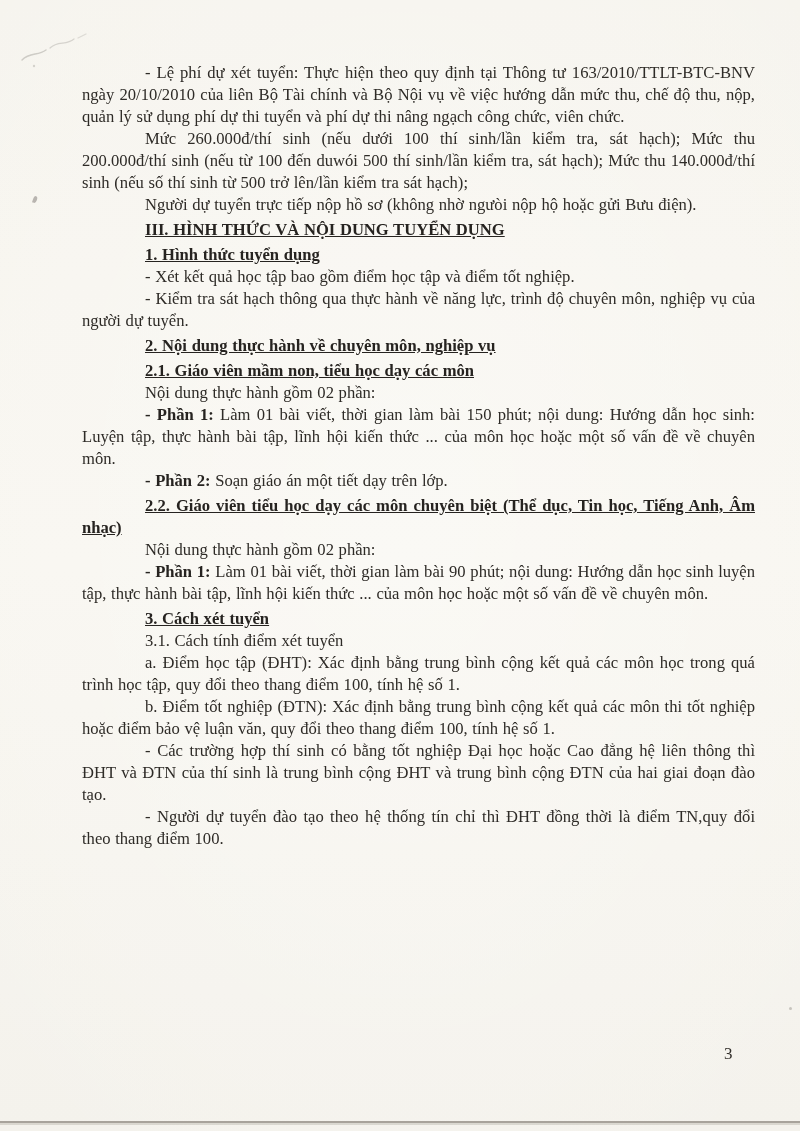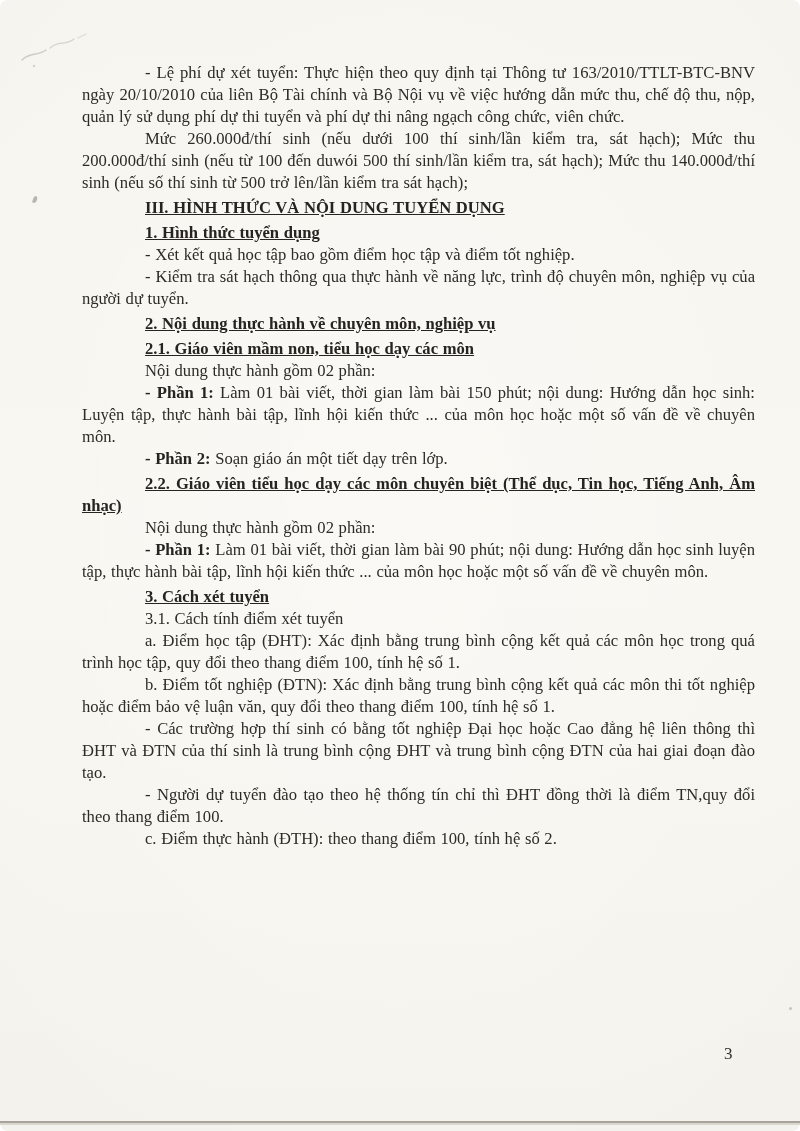--- a/index.html
+++ b/index.html
@@ -14,21 +14,20 @@
     font-family: "Liberation Serif", "DejaVu Serif", serif;
   }
   .page {
     position: absolute;
     inset: 0;
     background: #f7f5ef;
     
     background-image:
       radial-gradient(ellipse 120% 120% at 50% 45%, rgba(255,255,255,0.35) 0%, rgba(255,255,255,0) 60%),
       linear-gradient(180deg, #f6f4ee 0%, #f8f6f0 50%, #f4f2ec 100%);
-    border-radius: 8px;
   }
   .doc-body {
     position: absolute;
     left: 82px;
     top: 62px;
     width: 673px;
     color: #2e2b27;
     font-size: 16.6px;
     line-height: 22px;
     text-align: justify;
@@ -104,38 +103,38 @@
     <path d="M62 12 L 70 8" stroke="#999690" stroke-width="1.2" fill="none" stroke-linecap="round" opacity="0.5"></path>
     <circle cx="18" cy="40" r="1.2" fill="#8d8a84" opacity="0.6"></circle>
   </svg>
 
   <div class="margin-speck"></div>
   <div class="speck2"></div>
 
   <div class="doc-body" id="doc-body">
       <p class="blk body">- Lệ phí dự xét tuyển: Thực hiện theo quy định tại Thông tư 163/2010/TTLT-BTC-BNV ngày 20/10/2010 của liên Bộ Tài chính và Bộ Nội vụ về việc hướng dẫn mức thu, chế độ thu, nộp, quản lý sử dụng phí dự thi tuyển và phí dự thi nâng ngạch công chức, viên chức.</p>
       <p class="blk body">Mức 260.000đ/thí sinh (nếu dưới 100 thí sinh/lần kiểm tra, sát hạch); Mức thu 200.000đ/thí sinh (nếu từ 100 đến duwói 500 thí sinh/lần kiểm tra, sát hạch); Mức thu 140.000đ/thí sinh (nếu số thí sinh từ 500 trở lên/lần kiểm tra sát hạch);</p>
+      <p class="blk body">Người dự tuyển trực tiếp nộp hồ sơ (không nhờ ngưòi nộp hộ hoặc gửi Bưu điện).</p>
       <p class="blk heading">III. HÌNH THỨC VÀ NỘI DUNG TUYỂN DỤNG</p>
       <p class="blk heading">1. Hình thức tuyển dụng</p>
       <p class="blk body">- Xét kết quả học tập bao gồm điểm học tập và điểm tốt nghiệp.</p>
       <p class="blk body">- Kiểm tra sát hạch thông qua thực hành về năng lực, trình độ chuyên môn, nghiệp vụ của người dự tuyển.</p>
       <p class="blk heading">2. Nội dung thực hành về chuyên môn, nghiệp vụ</p>
       <p class="blk heading">2.1. Giáo viên mầm non, tiểu học dạy các môn</p>
       <p class="blk body">Nội dung thực hành gồm 02 phần:</p>
       <p class="blk body"><b>- Phần 1:</b> Làm 01 bài viết, thời gian làm bài 150 phút; nội dung: Hướng dẫn học sinh: Luyện tập, thực hành bài tập, lĩnh hội kiến thức ... của môn học hoặc một số vấn đề về chuyên môn.</p>
       <p class="blk body"><b>- Phần 2:</b> Soạn giáo án một tiết dạy trên lớp.</p>
       <p class="blk heading">2.2. Giáo viên tiểu học dạy các môn chuyên biệt (Thể dục, Tin học, Tiếng Anh, Âm nhạc)</p>
       <p class="blk body">Nội dung thực hành gồm 02 phần:</p>
       <p class="blk body"><b>- Phần 1:</b> Làm 01 bài viết, thời gian làm bài 90 phút; nội dung: Hướng dẫn học sinh luyện tập, thực hành bài tập, lĩnh hội kiến thức ... của môn học hoặc một số vấn đề về chuyên môn.</p>
       <p class="blk heading">3. Cách xét tuyển</p>
       <p class="blk body">3.1. Cách tính điểm xét tuyển</p>
       <p class="blk body">a. Điểm học tập (ĐHT): Xác định bằng trung bình cộng kết quả các môn học trong quá trình học tập, quy đổi theo thang điểm 100, tính hệ số 1.</p>
       <p class="blk body">b. Điểm tốt nghiệp (ĐTN): Xác định bằng trung bình cộng kết quả các môn thi tốt nghiệp hoặc điểm bảo vệ luận văn, quy đổi theo thang điểm 100, tính hệ số 1.</p>
       <p class="blk body">- Các trường hợp thí sinh có bằng tốt nghiệp Đại học hoặc Cao đẳng hệ liên thông thì ĐHT và ĐTN của thí sinh là trung bình cộng ĐHT và trung bình cộng ĐTN của hai giai đoạn đào tạo.</p>
       <p class="blk body">- Người dự tuyển đào tạo theo hệ thống tín chỉ thì ĐHT đồng thời là điểm TN,quy đổi theo thang điểm 100.</p>
-      <p class="blk body">c. Điểm thực hành (ĐTH): theo thang điểm 100, tính hệ số 2.</p>
     </div>
 
   <div class="page-number">3</div>
 
   <div class="scan-bottom-line"></div>
 
 </div>
 
 </body></html>

